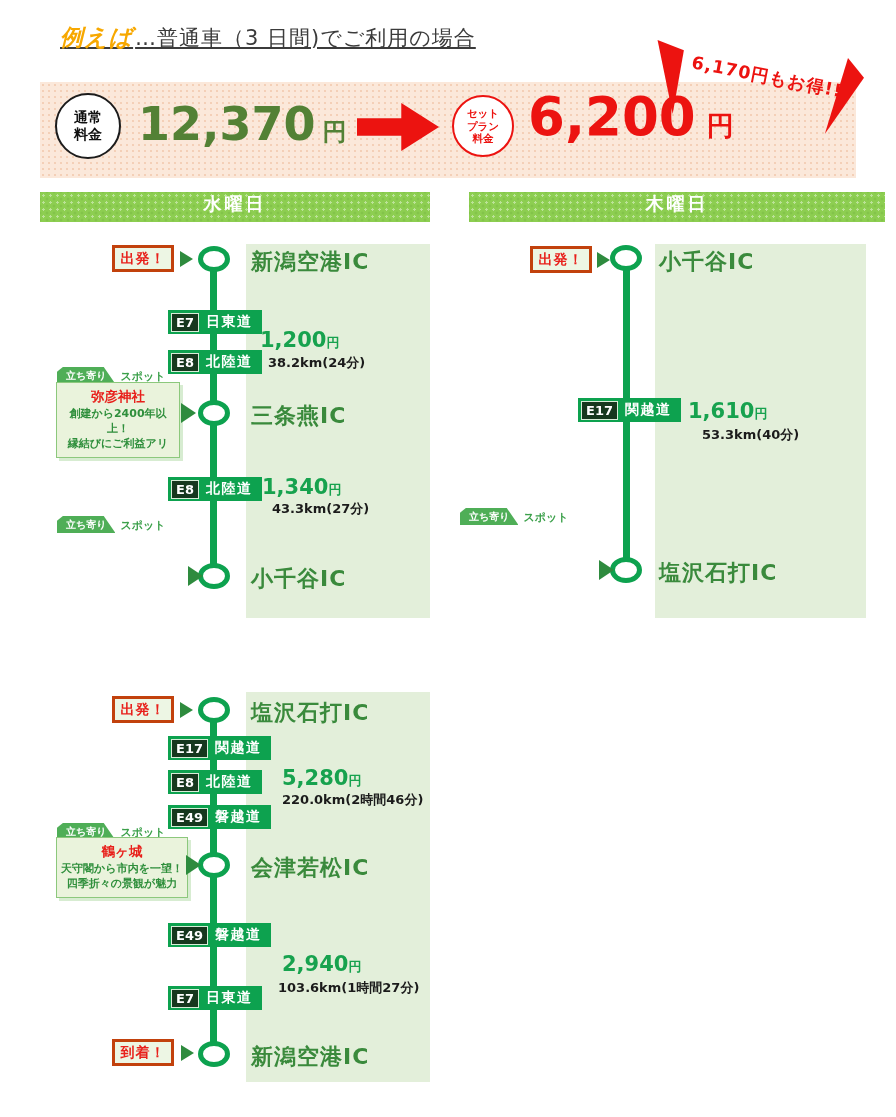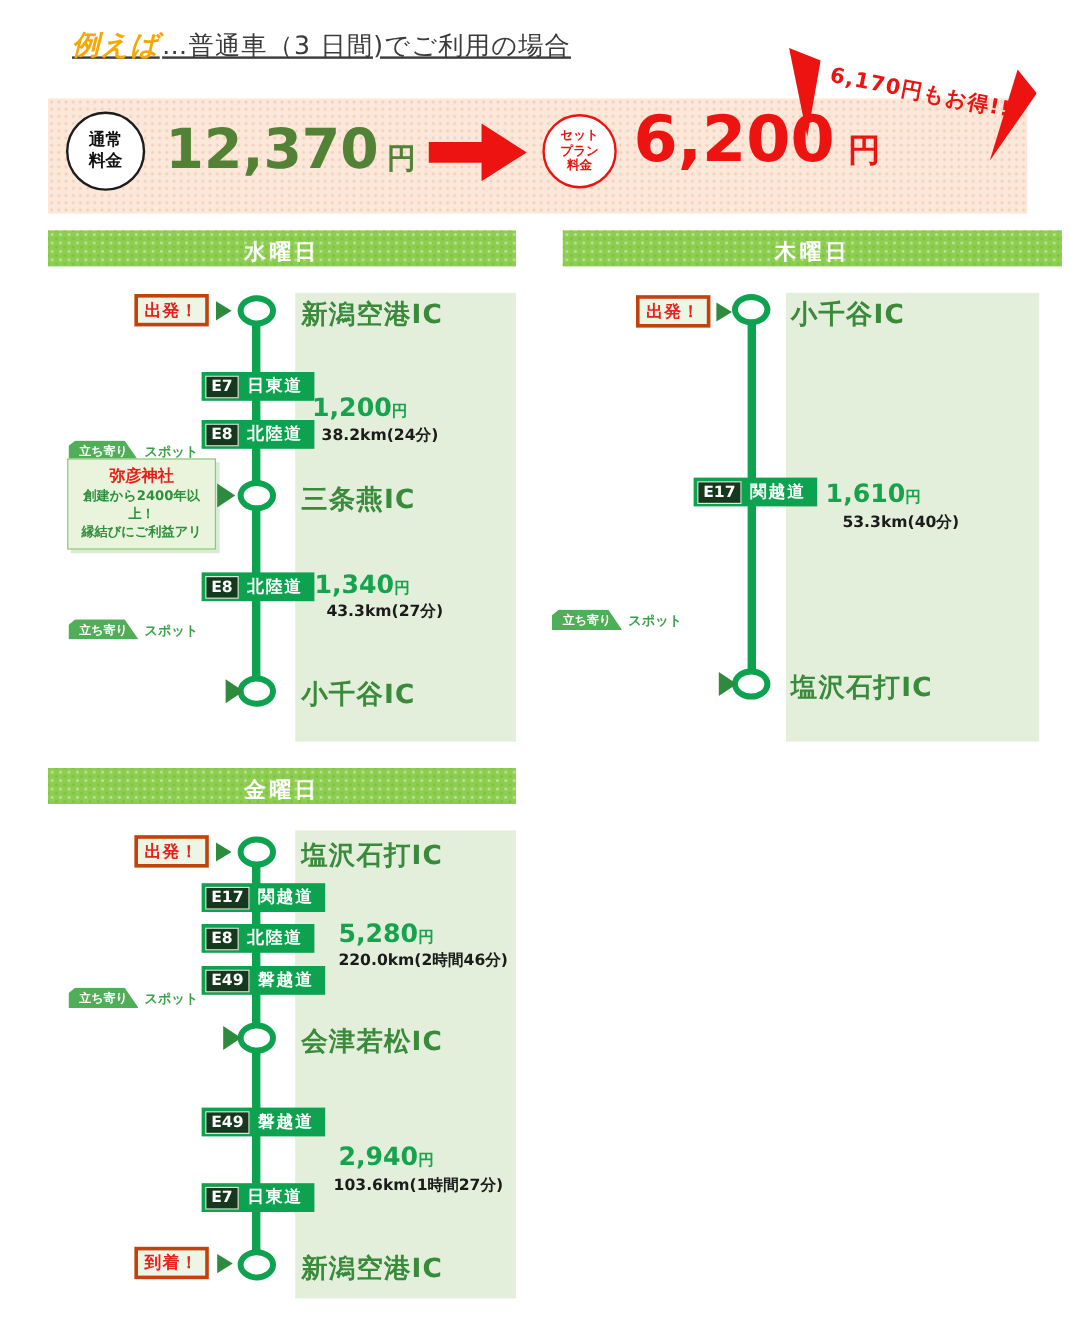--- a/index.html
+++ b/index.html
@@ -29,21 +29,21 @@
   .big-arrow { left:357px; top:103px; width:82px; height:48px; background:#EC1310;
     clip-path:polygon(0 32%,54% 32%,54% 0,100% 50%,54% 100%,54% 68%,0 68%); }
   .savings { left:692px; top:50px; color:#EC1310; font-weight:bold; font-size:17.5px; letter-spacing:1px;
     transform:rotate(11deg); transform-origin:left center; white-space:nowrap; }
   .wedge { background:#EC1310; }
   .wedge-left { left:657px; top:40px; width:28px; height:74px; clip-path:polygon(2% 0,96% 14%,56% 100%); }
   .wedge-right { left:824px; top:58px; width:40px; height:76px; clip-path:polygon(60% 0,100% 26%,2% 100%); }
 
   
   .day-header { height:30px; background-color:#8DCE51; color:#fff; font-weight:bold; font-size:18px;
-    letter-spacing:3px; display:flex; align-items:flex-end; justify-content:center;
+    letter-spacing:3px; display:flex; align-items:flex-start; justify-content:center;
     background-image:radial-gradient(circle, rgba(255,255,255,.4) 1px, rgba(0,0,0,0) 1.3px),
                      radial-gradient(circle, rgba(110,175,60,.45) 1px, rgba(0,0,0,0) 1.3px);
     background-size:7px 7px; background-position:0 0,3.5px 3.5px; }
   .panel { background:#E3EFDA; }
   .vline { width:7px; background:#0DA24F; }
   .node { width:32px; height:26px; border:5px solid #0DA24F; border-radius:50%; background:#fff; }
   .ic-label { color:#3A8A3C; font-weight:bold; font-size:22px; letter-spacing:1px; white-space:nowrap; }
   .start-box { width:62px; height:27px; background:#EDF6E4; border:3px solid #c2410c; color:#E8201B;
     font-weight:bold; font-size:14px; letter-spacing:1px; display:flex; align-items:center; justify-content:center; }
   .tri-e { width:0; height:0; border-left:13px solid #2E8B3E; border-top:8px solid transparent; border-bottom:8px solid transparent; }
@@ -182,23 +182,20 @@
     <div class="abs dist" style="left:702px;top:426px;">53.3km(40分)</div>
 
     <div class="abs spot-tab-row" style="left:460px;top:508px;">
       <span class="spot-tab">立ち寄り</span>
       <span class="spot-word">スポット</span>
     </div>
     <div class="abs tri-callout" style="left:599px;top:560px;"></div>
   </div>
 
   <div class="layer">
-    <div class="abs day-header" style="left:40px;top:640px;width:390px;">
-      <span>金曜日</span>
-    </div>
     <div class="abs panel" style="left:246px;top:692px;width:184px;height:390px;"></div>
     <div class="abs vline" style="left:210px;top:710px;height:344px;"></div>
 
     <div class="abs start-box" style="left:112px;top:696px;">出発！</div>
     <div class="abs tri-e" style="left:180px;top:702px;"></div>
 
     <div class="abs node" style="left:198px;top:697px;"></div>
     <div class="abs node" style="left:198px;top:852px;"></div>
     <div class="abs node" style="left:198px;top:1041px;"></div>
 
@@ -219,20 +216,25 @@
       <span class="road">磐越道</span>
     </div>
     <div class="abs price" style="left:282px;top:766px;">
       <span>5,280</span><span class="unit">円</span>
     </div>
     <div class="abs dist" style="left:282px;top:791px;">220.0km(2時間46分)</div>
 
     <div class="abs spot-tab-row" style="left:57px;top:823px;">
       <span class="spot-tab">立ち寄り</span>
       <span class="spot-word">スポット</span>
+    </div>
+    <div class="abs spot-box" style="left:56px;top:837px;width:132px;">
+      <div class="spot-title">鶴ヶ城</div>
+      <div class="spot-line">天守閣から市内を一望！</div>
+      <div class="spot-line">四季折々の景観が魅力</div>
     </div>
     <div class="abs tri-callout" style="left:186px;top:855px;"></div>
 
     <div class="abs badge" style="left:168px;top:923px;">
       <span class="num">E49</span>
       <span class="road">磐越道</span>
     </div>
     <div class="abs price" style="left:282px;top:952px;">
       <span>2,940</span><span class="unit">円</span>
     </div>

